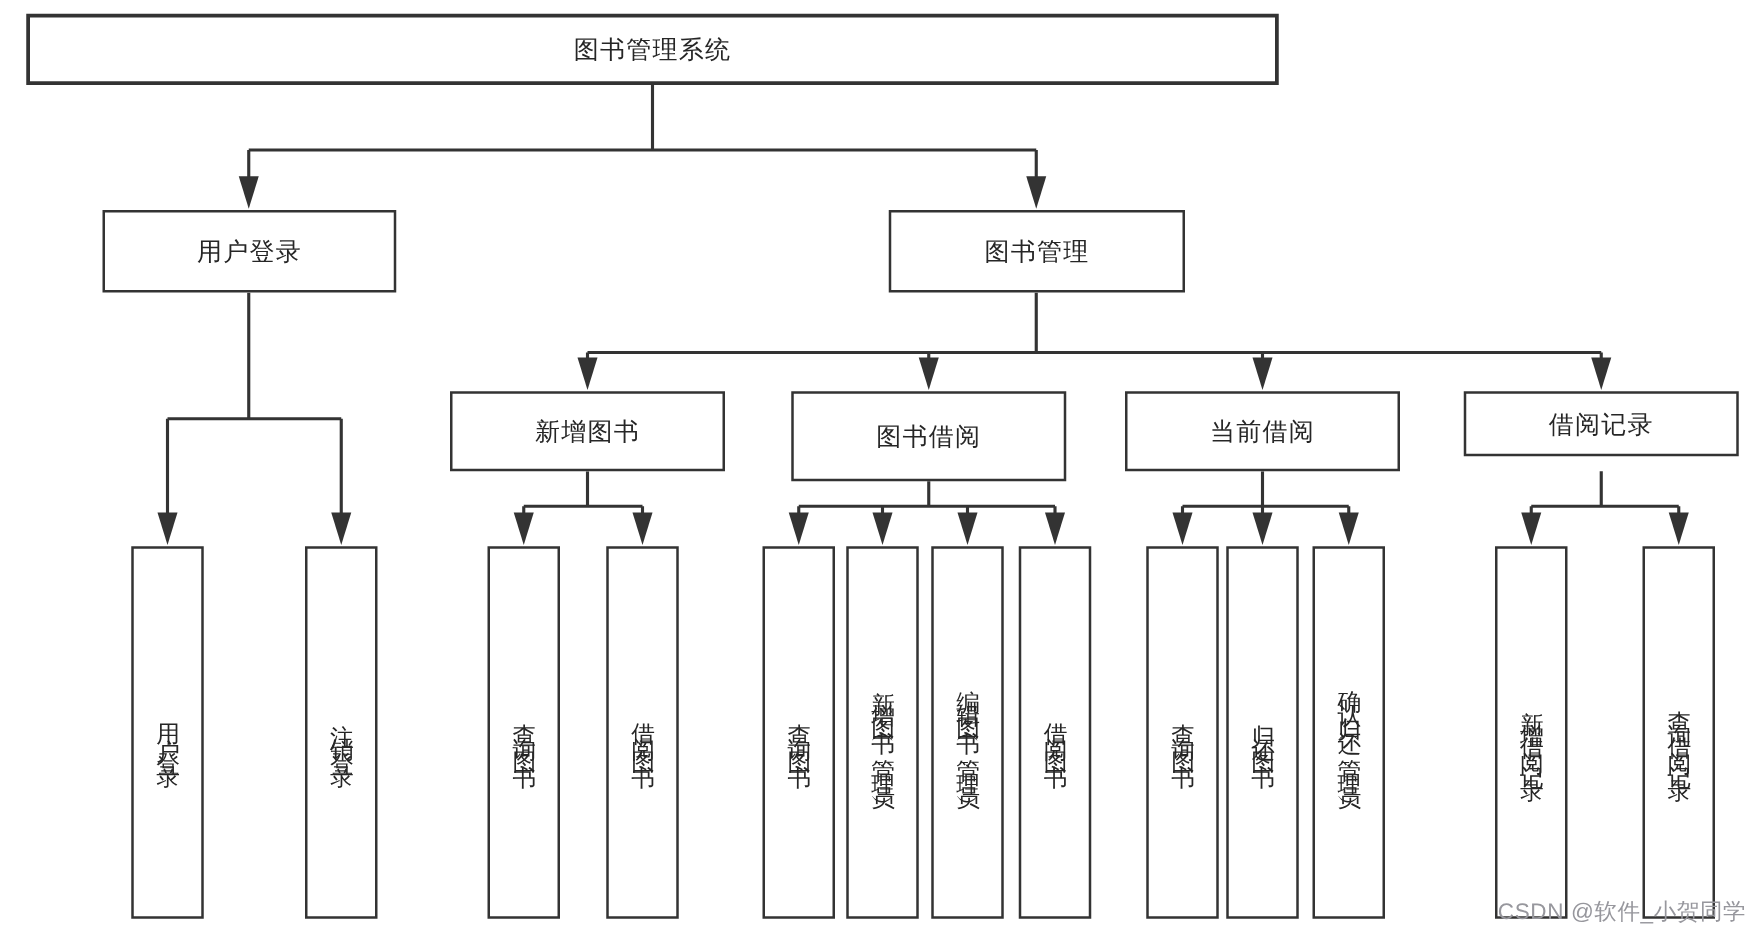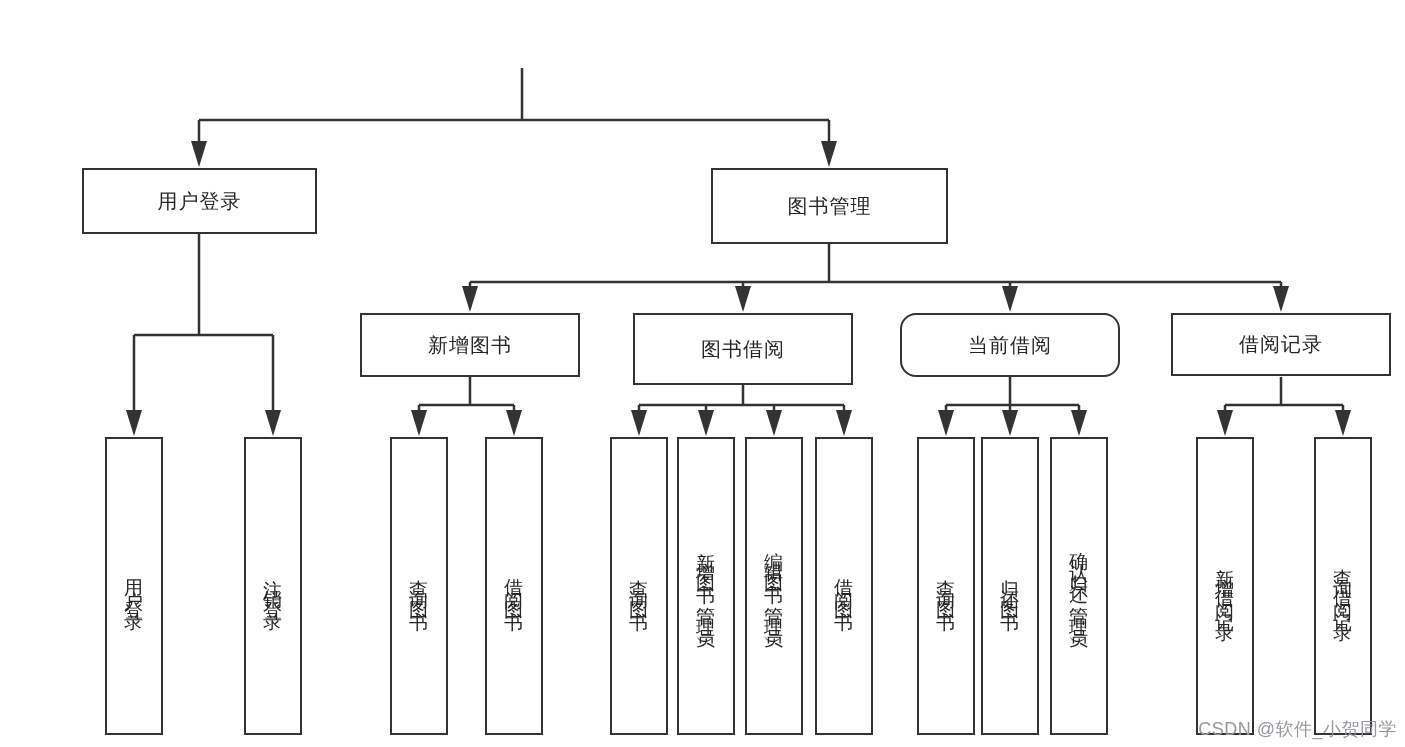--- a/index.html
+++ b/index.html
@@ -34,25 +34,25 @@
   .v-node{
     writing-mode:vertical-rl;
     text-orientation:mixed;
     font-size:19px;
     letter-spacing:11px;
     line-height:1;
   }
   
   #n-root{left:21px;top:11px;width:1002px;height:57px;}
   #n-user-login{left:82px;top:168px;width:235px;height:66px;}
-  #n-book-mgmt{left:711px;top:168px;width:237px;height:76px;}
+  #n-book-mgmt{left:711px;top:168px;width:237px;height:66px;}
   #n-new-book{left:360px;top:313px;width:220px;height:64px;}
   #n-book-borrow{left:633px;top:313px;width:220px;height:72px;}
-  #n-current-borrow{left:900px;top:313px;width:220px;height:64px;border-radius:16px;}
-  #n-borrow-record{left:1171px;top:313px;width:220px;height:63px;}
+  #n-current-borrow{left:900px;top:313px;width:220px;height:64px;}
+  #n-borrow-record{left:1171px;top:313px;width:220px;height:52px;}
   
   .leaf{top:437px;width:58px;height:298px;}
   #l-user-login{left:105px;}
   #l-logout{left:244px;}
   #l-nb-query{left:390px;}
   #l-nb-borrow{left:485px;}
   #l-bb-query{left:610px;}
   #l-bb-add{left:677px;}
   #l-bb-edit{left:745px;}
   #l-bb-borrow{left:815px;}
@@ -109,20 +109,21 @@
       <polygon points="774,436 766,410 782,410"></polygon>
       <polygon points="844,436 836,410 852,410"></polygon>
       <polygon points="946,436 938,410 954,410"></polygon>
       <polygon points="1010,436 1002,410 1018,410"></polygon>
       <polygon points="1079,436 1071,410 1087,410"></polygon>
       <polygon points="1225,436 1217,410 1233,410"></polygon>
       <polygon points="1343,436 1335,410 1351,410"></polygon>
     </g>
   </svg>
 
+  <div class="node h-node root-node" id="n-root">图书管理系统</div>
 
   <div class="node h-node" id="n-user-login">用户登录</div>
   <div class="node h-node" id="n-book-mgmt">图书管理</div>
 
   <div class="node h-node" id="n-new-book">新增图书</div>
   <div class="node h-node" id="n-book-borrow">图书借阅</div>
   <div class="node h-node" id="n-current-borrow">当前借阅</div>
   <div class="node h-node" id="n-borrow-record">借阅记录</div>
 
   <div class="node v-node leaf" id="l-user-login">用户登录</div>

